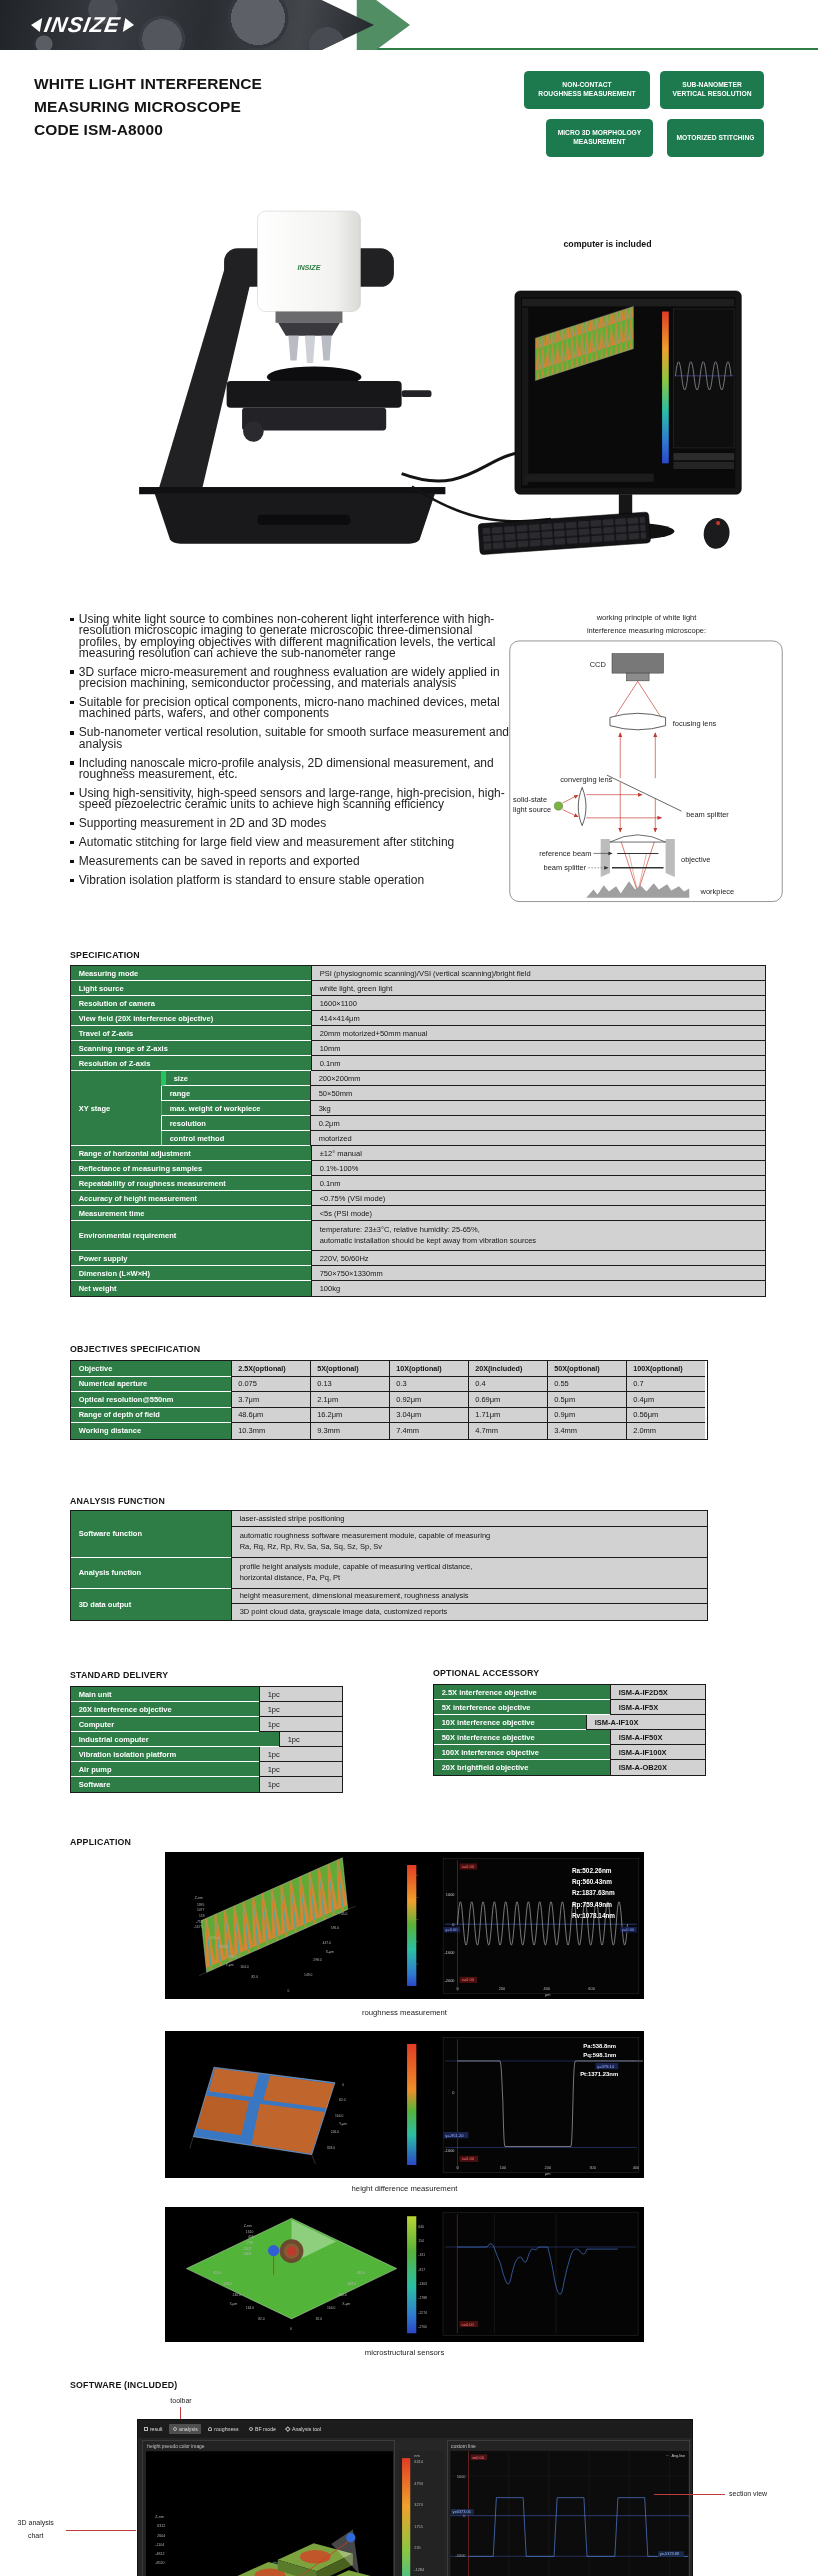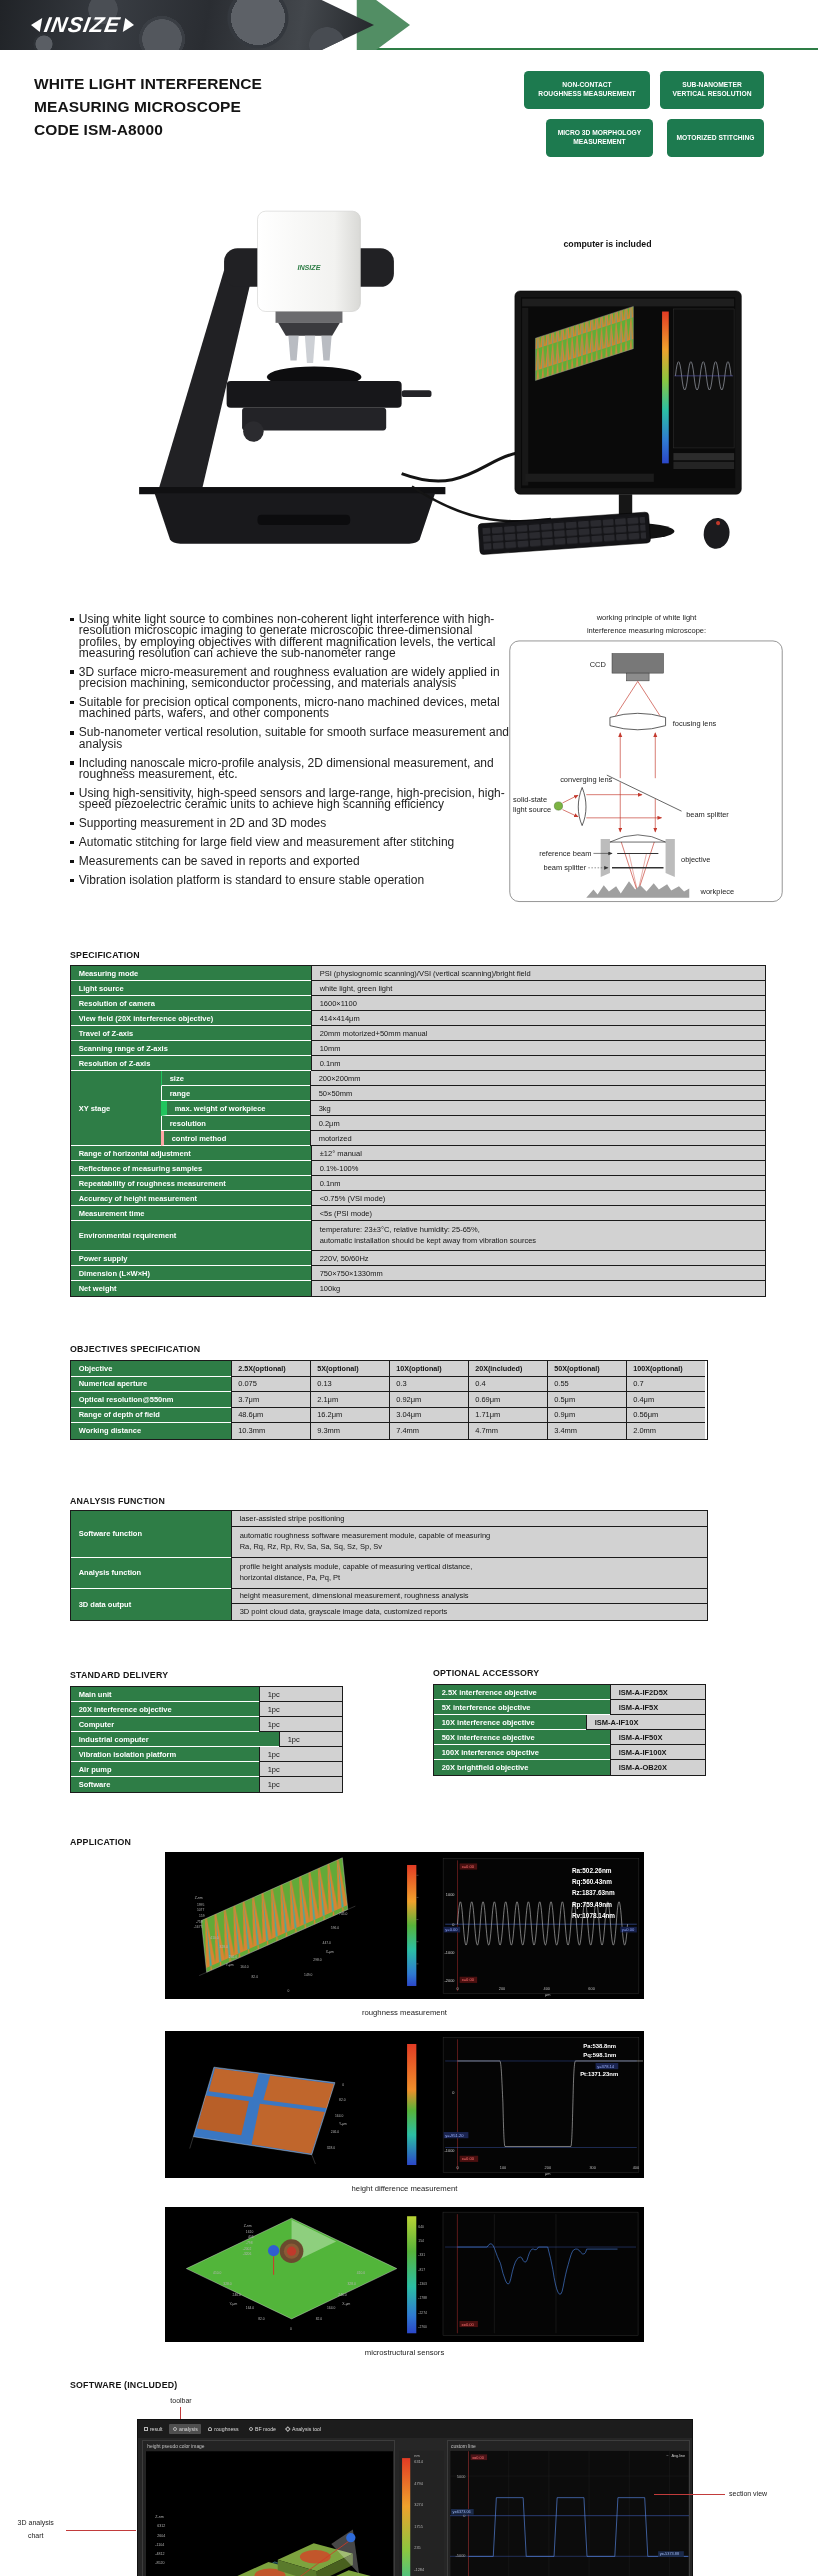--- a/index.html
+++ b/index.html
@@ -329,37 +329,37 @@
         <div class="vc" style="flex:1">10mm</div>
       </div>
     <div class="trow h29">
         <div class="gc wlab">Resolution of Z-axis</div>
         <div class="vc" style="flex:1">0.1nm</div>
       </div>
     <div class="trow">
       <div class="gc wxy">XY stage</div>
       <div class="colgrow">
         <div class="trow h29">
-            <div class="gc wxysub" style="border-left:1px solid #22c55e">size</div>
+            <div class="gc wxysub" style="border-left:5px solid #22c55e">size</div>
             <div class="vc" style="flex:1">200×200mm</div>
           </div>
         <div class="trow h29">
             <div class="gc wxysub" style="border-left:1px solid #fff">range</div>
             <div class="vc" style="flex:1">50×50mm</div>
           </div>
         <div class="trow h29">
-            <div class="gc wxysub" style="border-left:6px solid #22c55e">max. weight of workpiece</div>
+            <div class="gc wxysub" style="border-left:1px solid #22c55e">max. weight of workpiece</div>
             <div class="vc" style="flex:1">3kg</div>
           </div>
         <div class="trow h29">
             <div class="gc wxysub" style="border-left:1px solid #fff">resolution</div>
             <div class="vc" style="flex:1">0.2μm</div>
           </div>
         <div class="trow h29">
-            <div class="gc wxysub" style="border-left:3px solid #fca5a5">control method</div>
+            <div class="gc wxysub" style="border-left:1px solid #fca5a5">control method</div>
             <div class="vc" style="flex:1">motorized</div>
           </div>
       </div>
     </div>
     <div class="trow h29">
         <div class="gc wlab">Range of horizontal adjustment</div>
         <div class="vc" style="flex:1">±12° manual</div>
       </div>
     <div class="trow h29">
         <div class="gc wlab">Reflectance of measuring samples</div>

